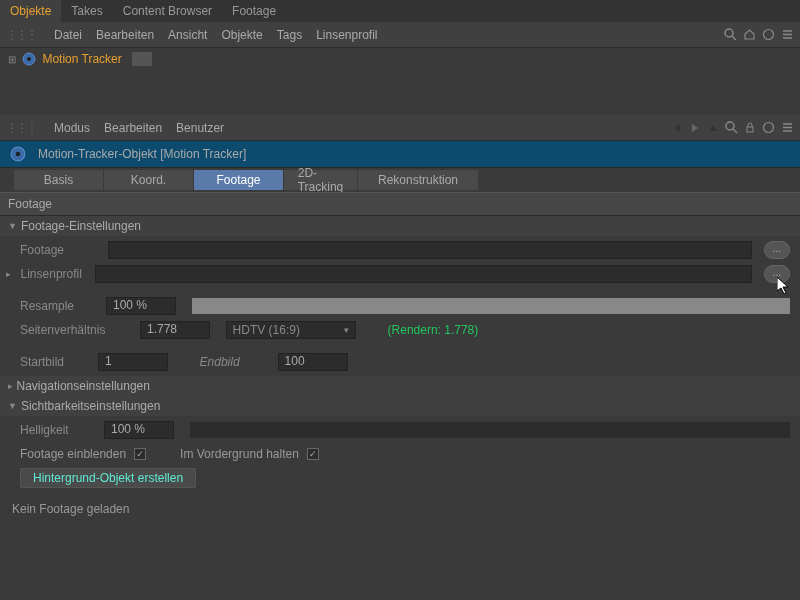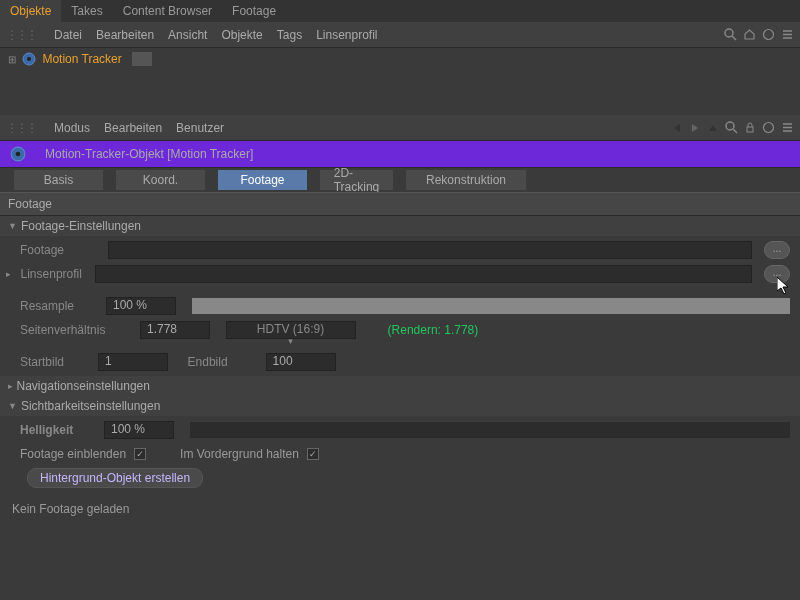--- a/index.html
+++ b/index.html
@@ -9,41 +9,41 @@
 .tab { padding: 4px 10px; color: #999; cursor: pointer; height: 22px; display: flex; align-items: center; }
 .tab.active { color: #e8a030; background: #404040; }
 .menubar { display: flex; background: #404040; height: 26px; align-items: center; padding: 0 6px; gap: 14px; border-bottom: 1px solid #2a2a2a; }
 .menubar .grip { color: #666; letter-spacing: -2px; margin-right: 4px; }
 .menubar-item { color: #aaa; cursor: pointer; }
 .menubar-icons { margin-left: auto; display: flex; gap: 6px; align-items: center; color: #888; }
 .object-row { display: flex; align-items: center; height: 22px; padding: 4px 8px; background: #3a3a3a; gap: 6px; }
 .object-label { color: #e8a030; }
 .mini-icons { width: 20px; height: 14px; background: #555; margin-left: 4px; }
 .upper-area { height: 45px; background: #3a3a3a; }
-.attr-header { display: flex; align-items: center; padding: 5px 10px; background: #6d28d9; gap: 19px; border-bottom: 1px solid #2a2a2a; }
-.attr-tabs { display: flex; background: #3a3a3a; height: 24px; padding: 2px 14px; gap: 12px; }
+.attr-header { display: flex; align-items: center; padding: 5px 10px; background: #0c4a6e; gap: 12px; border-bottom: 1px solid #2a2a2a; }
+.attr-tabs { display: flex; background: #3a3a3a; height: 24px; padding: 2px 14px; gap: 0; }
 .attr-tab { padding: 4px 20px; color: #aaa; background: #4a4a4a; cursor: pointer; border-right: 1px solid #3a3a3a; height: 20px; display: flex; align-items: center; }
 .attr-tab.active { background: #5a7aaa; color: #fff; }
 .section-hdr { background: #464646; padding: 4px 8px; color: #aaa; border-top: 1px solid #555; border-bottom: 1px solid #2a2a2a; }
 .group-hdr { background: #404040; padding: 3px 8px; color: #aaa; display: flex; align-items: center; gap: 4px; cursor: pointer; }
 .tri { font-size: 9px; color: #888; }
 .body-area { background: #3a3a3a; padding: 2px 0; }
 .field-row { display: flex; align-items: center; padding: 2px 10px 2px 20px; gap: 8px; height: 24px; }
 .field-label { width: 80px; color: #888; flex-shrink: 0; }
 .field-input { background: #2c2c2c; border: 1px solid #222; height: 18px; flex: 1; padding: 0 6px; color: #aaa; }
 .num-input { background: #2c2c2c; border: 1px solid #222; height: 18px; width: 70px; padding: 0 6px; color: #aaa; position: relative; margin-left: 16px; }
 .spinner { color: #666; font-size: 9px; margin-left: -14px; margin-right: 6px; }
 .browse-btn { width: 26px; height: 18px; background: #555; border: 1px solid #666; border-radius: 9px; color: #aaa; text-align: center; line-height: 14px; font-size: 10px; cursor: pointer; margin-left: 4px; }
 .slider-track { flex: 1; height: 16px; background: #888; position: relative; }
 .slider-track.dark { background: #2c2c2c; }
-.dropdown { background: #2c2c2c; border: 1px solid #222; height: 18px; width: 130px; padding: 0 6px; color: #888; display: flex; align-items: center; justify-content: space-between; flex-direction: column; }
+.dropdown { background: #2c2c2c; border: 1px solid #222; height: 18px; width: 130px; padding: 0 6px; color: #888; display: flex; align-items: center; justify-content: space-between; }
 .render-text { color: #22c55e; margin-left: 24px; }
 .check { width: 12px; height: 12px; border: 1px solid #666; background: #2c2c2c; display: inline-flex; align-items: center; justify-content: center; margin-right: 4px; }
 .check::after { content: "✓"; font-size: 9px; color: #aaa; }
-.pill-btn { background: #4a4a4a; border: 1px solid #555; border-radius: 9px; padding: 2px 12px; color: #c4b5fd; cursor: pointer; margin-left: 7px; }
+.pill-btn { background: #4a4a4a; border: 1px solid #555; border-radius: 1px; padding: 2px 12px; color: #5eead4; cursor: pointer; }
 .status-row { padding: 10px 12px; color: #999; }
 .sep { height: 8px; }
 .nav-icons { display: flex; gap: 6px; align-items: center; }
 svg { display: block; }
 .cursor { position: absolute; left: 777px; top: 277px; pointer-events: none; z-index: 100; }
 </style>
 </head>
 <body>
 
 <div class="panel">
@@ -199,38 +199,38 @@
         <span>HDTV (16:9)</span>
         <span style="font-size:9px;">▾</span>
       </div>
       <span class="render-text">(Rendern: 1.778)</span>
     </div>
     <div class="sep"></div>
     <div class="field-row">
       <span class="field-label" style="width:54px;">Startbild</span>
       <div class="num-input">1</div>
       <span class="spinner">⇕</span>
-      <span class="field-label" style="width:54px;margin-left:4px;">Endbild</span>
+      <span class="field-label" style="width:54px;margin-left:16px;font-style:italic;">Endbild</span>
       <div class="num-input">100</div>
       <span class="spinner">⇕</span>
     </div>
   </div>
 
   <div class="group-hdr">
     <span class="tri">▸</span>
     <span>Navigationseinstellungen</span>
   </div>
 
   <div class="group-hdr">
     <span class="tri">▼</span>
     <span>Sichtbarkeitseinstellungen</span>
   </div>
   <div class="body-area">
     <div class="field-row">
-      <span class="field-label" style="width:60px;font-weight:bold;">Helligkeit</span>
+      <span class="field-label" style="width:60px;">Helligkeit</span>
       <div class="num-input">100 %</div>
       <span class="spinner">⇕</span>
       <div class="slider-track dark"></div>
     </div>
     <div class="field-row" style="">
       <span>Footage einblenden</span>
       <span class="check"></span>
       <span style="width:14px;"></span>
       <span>Im Vordergrund halten</span>
       <span class="check"></span>

